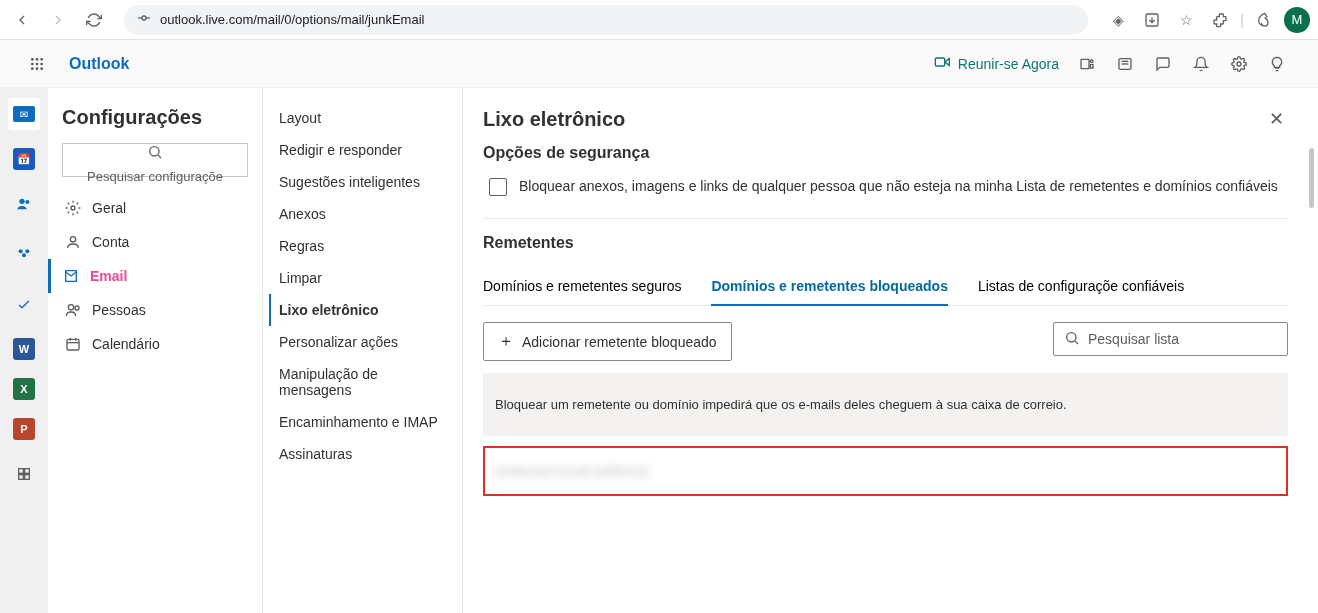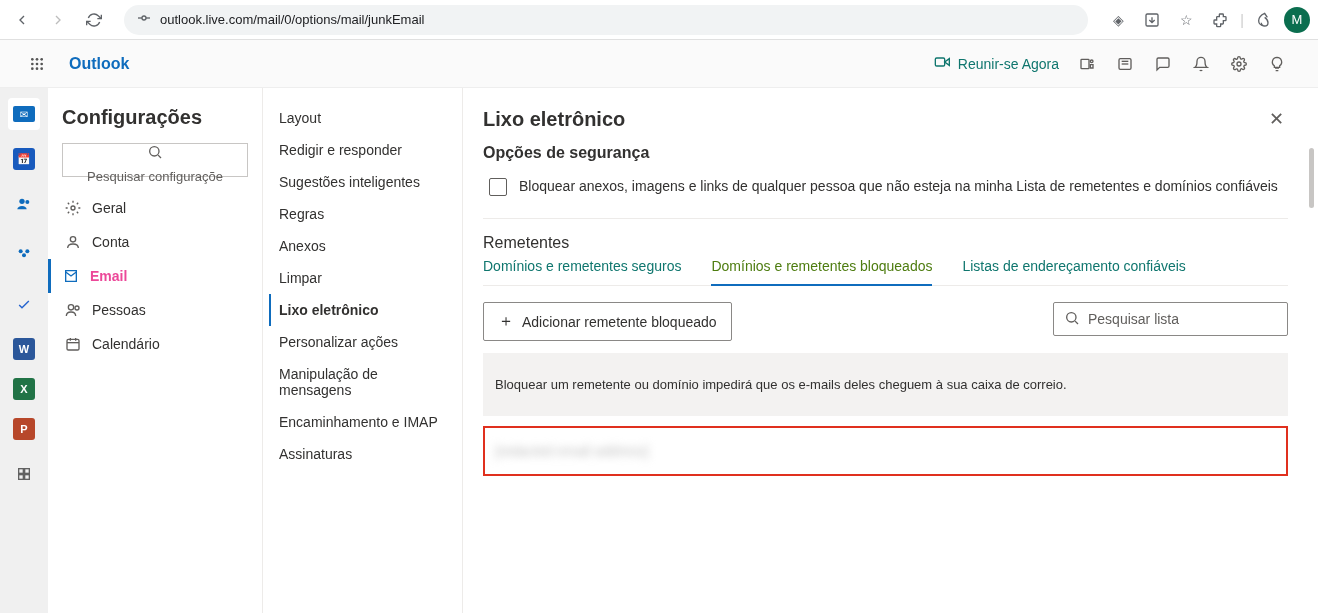--- a/index.html
+++ b/index.html
@@ -45,24 +45,24 @@
   .sub-item.selected { font-weight: 600; border-left: 2px solid #0f6cbd; padding-left: 8px; color:#323130; }
   
   .content { flex: 1; padding: 16px 30px 16px 20px; position: relative; overflow-y: auto; }
   .content-header { display: flex; justify-content: space-between; align-items: center; margin-bottom: 10px; }
   .content-title { font-size: 20px; font-weight: 600; }
   .close-x { font-size: 18px; cursor: pointer; color:#605e5c; padding:4px; }
   .section-h2 { font-size: 16px; font-weight: 600; margin: 6px 0 14px 0; }
   .checkbox-row { display: flex; align-items: flex-start; gap: 12px; padding: 2px 0 22px 6px; border-bottom: 1px solid #edebe9; margin-bottom: 15px; }
   .cbox { width: 18px; height: 18px; border: 1px solid #605e5c; border-radius: 2px; flex-shrink:0; cursor:pointer; }
   .checkbox-row label { font-size: 14px; }
-  .senders-h2 { font-size: 16px; font-weight: 400; margin-bottom: 0; }
+  .senders-h2 { font-size: 16px; font-weight: 700; margin-bottom: 20px; }
   .tabs { display: flex; gap: 30px; border-bottom: 1px solid #edebe9; margin-bottom: 16px; }
-  .tab { padding: 6px 0 10px 0; cursor: pointer; color: #0f766e; font-size: 14px; }
-  .tab.active { color: #4d7c0f; font-weight: 400; border-bottom: 2px solid #0f6cbd; margin-bottom:-1px; }
+  .tab { padding: 6px 0 10px 0; cursor: pointer; color: #000000; font-size: 14px; }
+  .tab.active { color: #0369a1; font-weight: 700; border-bottom: 2px solid #0f6cbd; margin-bottom:-1px; }
   .actions-row { display: flex; justify-content: space-between; gap: 16px; margin-bottom: 12px; }
   .add-btn { display: flex; align-items: center; gap: 8px; border: 1px solid #8a8886; padding: 8px 14px; border-radius: 2px; cursor: pointer; background:#fff; }
   .add-btn .plus { font-size: 16px; }
   .search-list { width: 235px; border: 1px solid #8a8886; border-radius: 2px; height: 34px; display: flex; align-items: center; gap: 8px; padding: 0 10px; color: #605e5c; }
   .info-banner { background: #f3f2f1; padding: 24px 12px; font-size: 13px; color: #323130; margin-bottom: 10px; }
   .blocked-item { border: 2px solid #e0301e; padding: 10px; height: 50px; display:flex; align-items:center; }
   .blurred-text { color:#bdbdbd; filter: blur(4px); user-select:none; }
   .scroll-ind { position:absolute; right:4px; top:60px; width:5px; height:60px; background:#c8c6c4; border-radius:3px; }
   
   svg { width: 16px; height: 16px; }
@@ -275,22 +275,22 @@
           </svg>
         </span>
         <span>Calendário</span>
       </div>
   </div>
 
   <div class="subnav">
     <div class="sub-item">Layout</div>
     <div class="sub-item">Redigir e responder</div>
     <div class="sub-item">Sugestões inteligentes</div>
+    <div class="sub-item">Anexos</div>
     <div class="sub-item">Regras</div>
-    <div class="sub-item">Anexos</div>
     <div class="sub-item">Limpar</div>
     <div class="sub-item selected">Lixo eletrônico</div>
     <div class="sub-item">Personalizar ações</div>
     <div class="sub-item">Manipulação de mensagens</div>
     <div class="sub-item">Encaminhamento e IMAP</div>
     <div class="sub-item">Assinaturas</div>
   </div>
 
   <div class="content">
     <div class="content-header">
@@ -299,21 +299,21 @@
     </div>
     <div class="section-h2">Opções de segurança</div>
     <div class="checkbox-row">
       <div class="cbox"></div>
       <label>Bloquear anexos, imagens e links de qualquer pessoa que não esteja na minha Lista de remetentes e domínios confiáveis</label>
     </div>
     <div class="senders-h2">Remetentes</div>
     <div class="tabs">
       <div class="tab">Domínios e remetentes seguros</div>
       <div class="tab active">Domínios e remetentes bloqueados</div>
-      <div class="tab">Listas de endereçamento confiáveis</div>
+      <div class="tab">Listas de configuraçõe confiáveis</div>
     </div>
     <div class="actions-row">
       <div class="add-btn">
         <span class="plus">＋</span>
         <span>Adicionar remetente bloqueado</span>
       </div>
       <div class="search-list">
         <span><svg viewBox="0 0 24 24" fill="none" stroke="currentColor" stroke-width="2">
               <circle cx="11" cy="11" r="7"></circle>
               <line x1="21" y1="21" x2="16.65" y2="16.65"></line>

